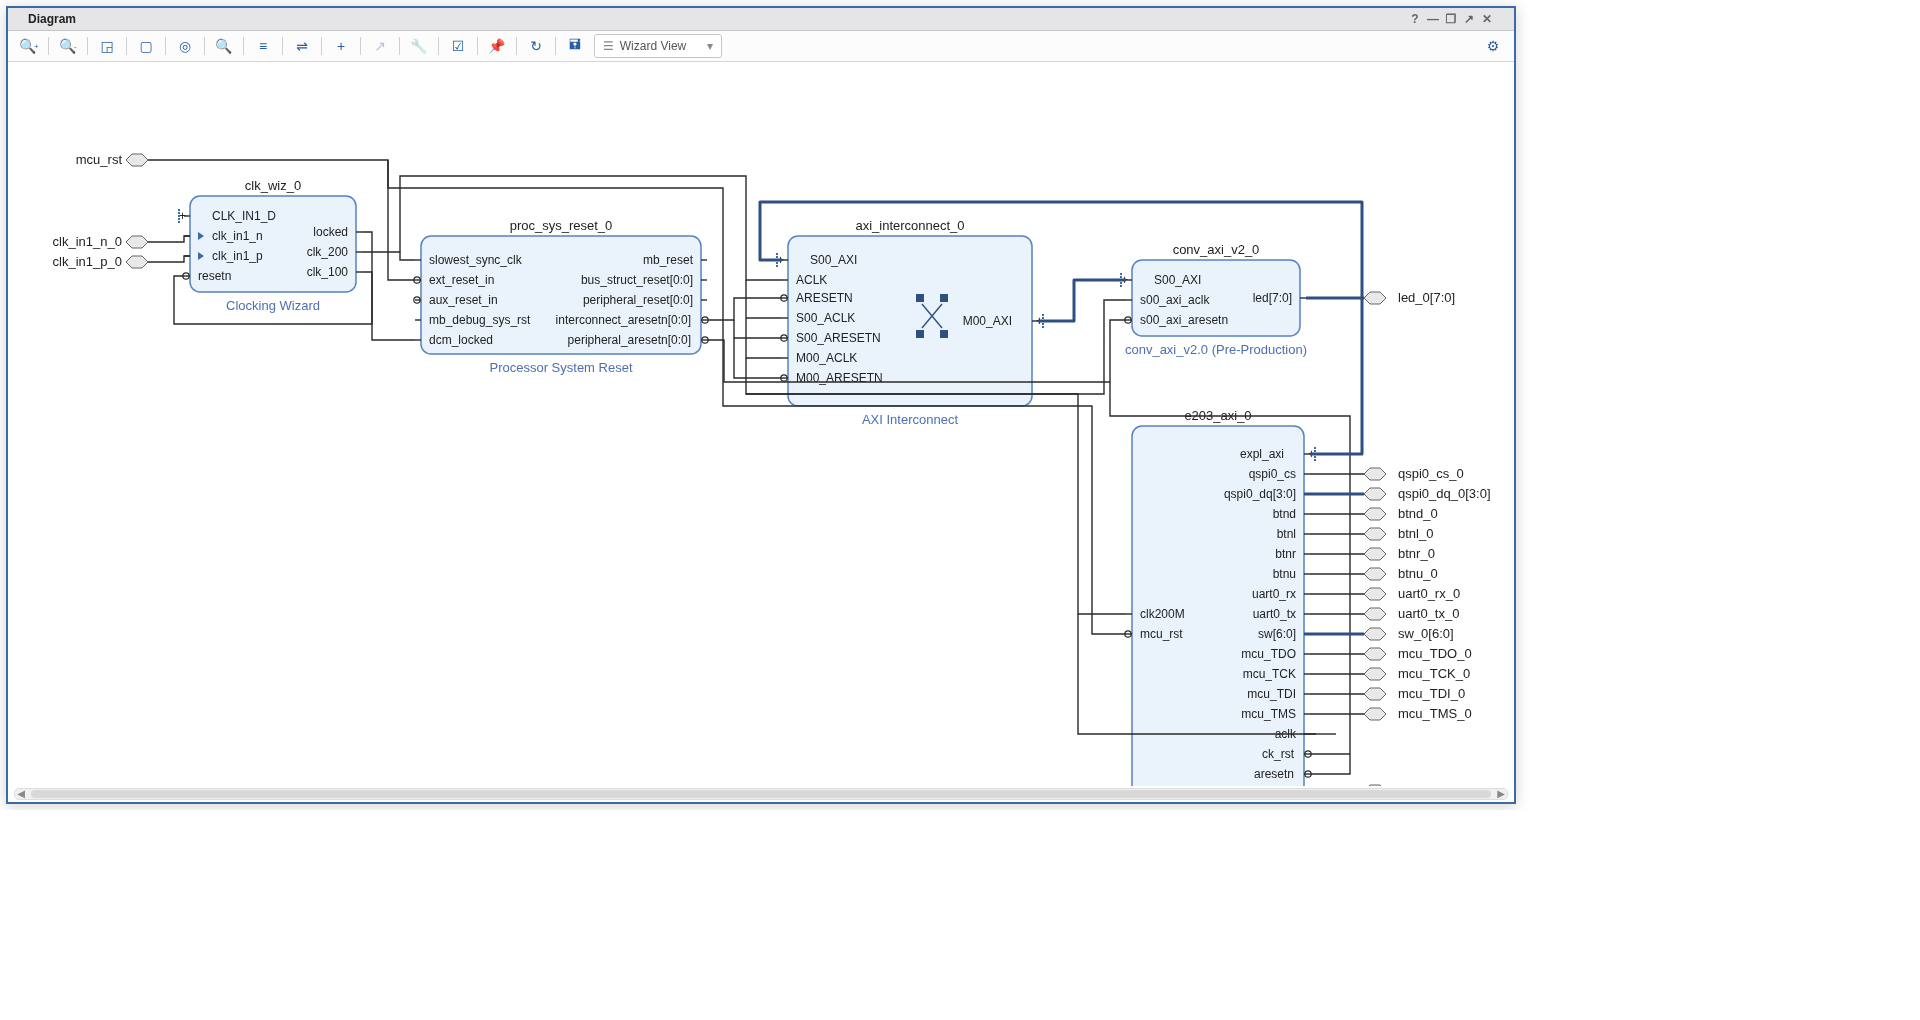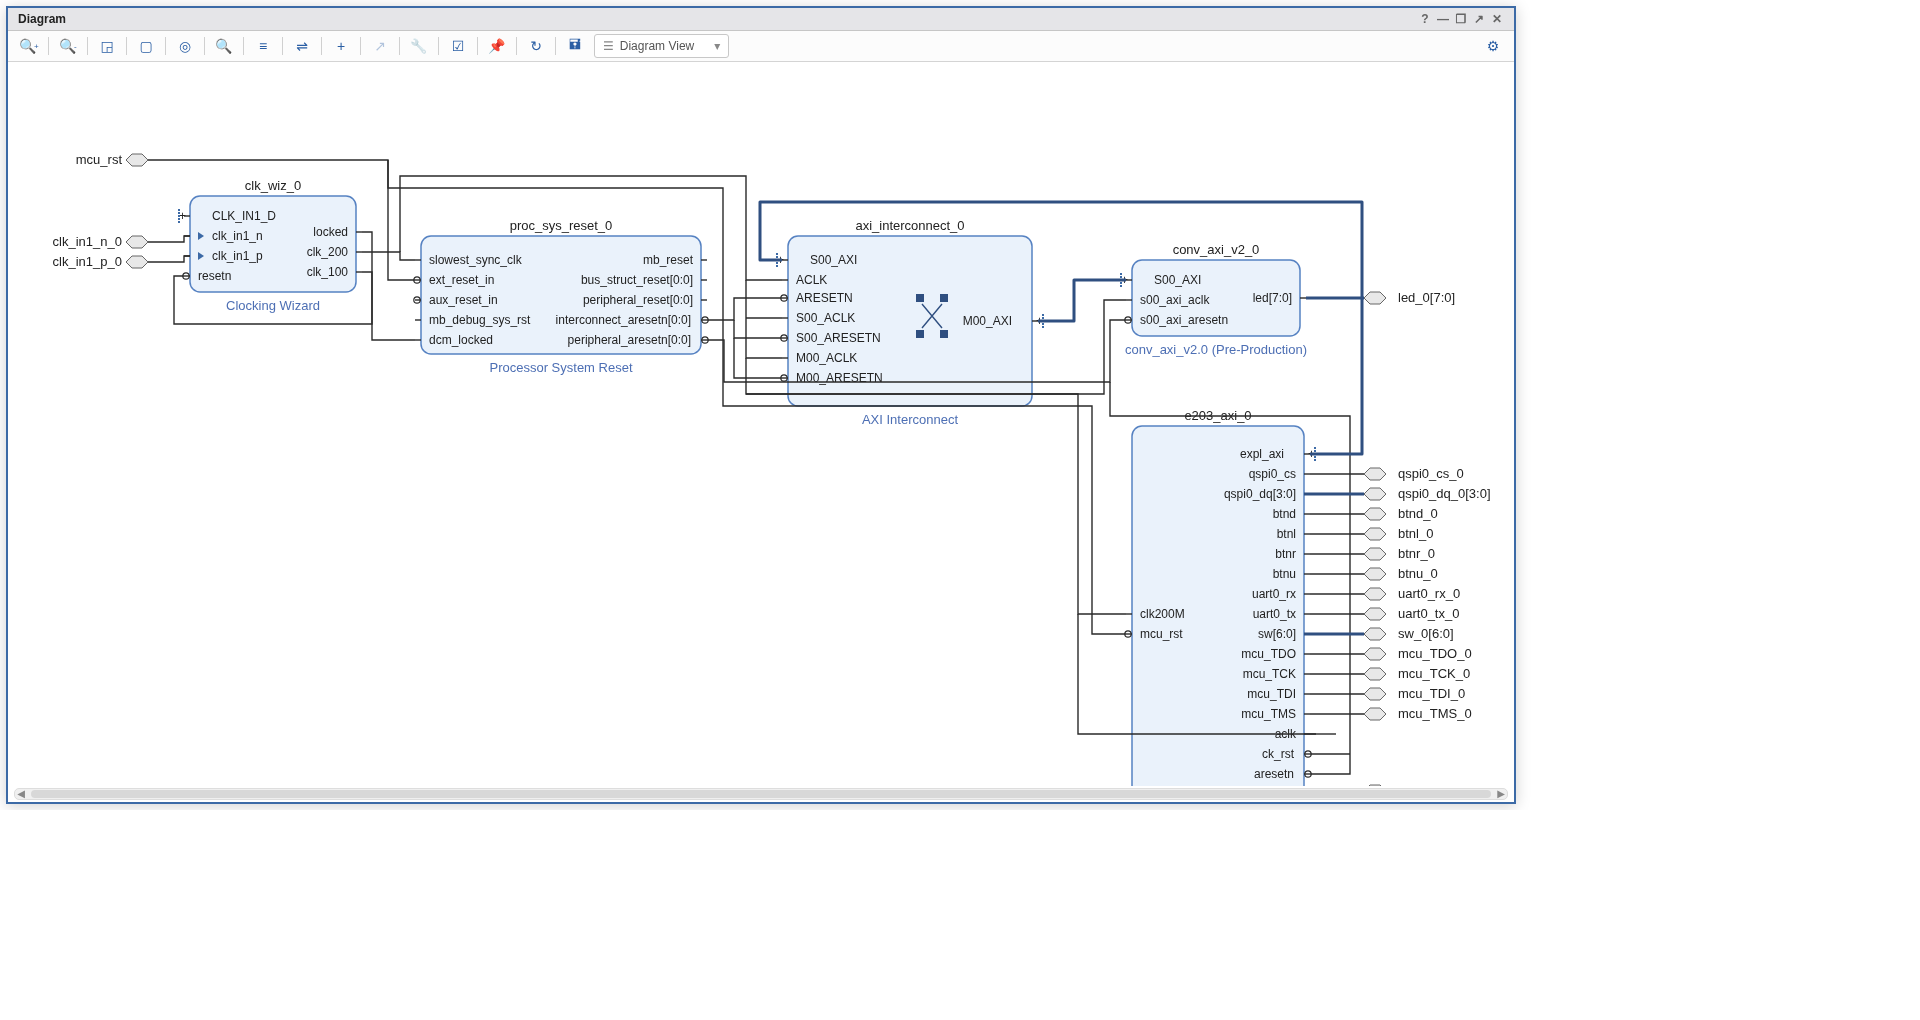--- a/index.html
+++ b/index.html
@@ -9,21 +9,21 @@
     --link:#3c6aa6;
     --wire:#2a2a2a;
     --thick-wire:#2f4f80;
     --txt:#222;
     --sublabel:#4d6fb4;
     --toolbar:#fcfcfc;
     --title:#e5e5e8;
   }
   html,body{margin:0;padding:0;background:#fff;font-family:Arial,Helvetica,sans-serif;font-size:12px;color:var(--txt);}
   .window{position:relative;width:1510px;height:798px;box-sizing:border-box;border:2px solid var(--border);background:#fff;box-shadow:0 2px 14px rgba(0,0,0,.18);margin:6px;}
-  .titlebar{height:22px;background:var(--title);border-bottom:1px solid #c6c6c6;display:flex;align-items:center;justify-content:space-between;padding:0 10px;font-weight:bold;}
+  .titlebar{height:22px;background:var(--title);border-bottom:1px solid #c6c6c6;display:flex;align-items:center;justify-content:space-between;padding:0 20px;font-weight:bold;}
   .titlebar .left{display:flex;align-items:center;gap:6px}
   .titlebar .right{display:flex;align-items:center;gap:4px;color:#666}
   .wctrl{display:inline-block;width:14px;text-align:center;cursor:default}
   .toolbar{height:30px;background:var(--toolbar);border-bottom:1px solid #d4d4d4;display:flex;align-items:center;padding:0 8px;position:relative}
   .tbtn{width:24px;height:24px;display:flex;align-items:center;justify-content:center;color:#2a5ea4;font-size:14px;border-radius:3px;margin:0 1px}
   .sep{width:1px;height:18px;background:#d0d0d0;margin:0 6px}
   .view-select{margin-left:6px;display:flex;align-items:center;height:22px;border:1px solid #c8c8c8;border-radius:3px;background:#fff;padding:0 8px;min-width:110px;color:#555;position:relative}
   .view-select .chev{margin-left:auto;padding-left:20px;color:#888}
   .gear{position:absolute;right:8px;color:#2a5ea4}
   .canvas{position:absolute;left:6px;right:6px;top:58px;bottom:14px;background:#fff;overflow:hidden}
@@ -86,21 +86,21 @@
     <div class="sep"></div>
     <div class="tbtn">☑</div>
     <div class="sep"></div>
     <div class="tbtn">📌</div>
     <div class="sep"></div>
     <div class="tbtn">↻</div>
     <div class="sep"></div>
     <div class="tbtn">🖬</div>
     <div class="view-select">
       <span style="color:#888;margin-right:6px">☰</span>
-      <span>Diagram View</span>
+      <span>Wizard View</span>
       <span class="chev">▾</span>
     </div>
     <div class="tbtn gear">⚙</div>
   </div>
 
   <div class="canvas">
     <svg id="svg" width="1496" height="720">
         <text x="259" y="124" class="block-title">clk_wiz_0</text>
         <rect x="176" y="130" width="166" height="96" class="block"></rect>
         <text x="198" y="154" class="port">CLK_IN1_D</text>

